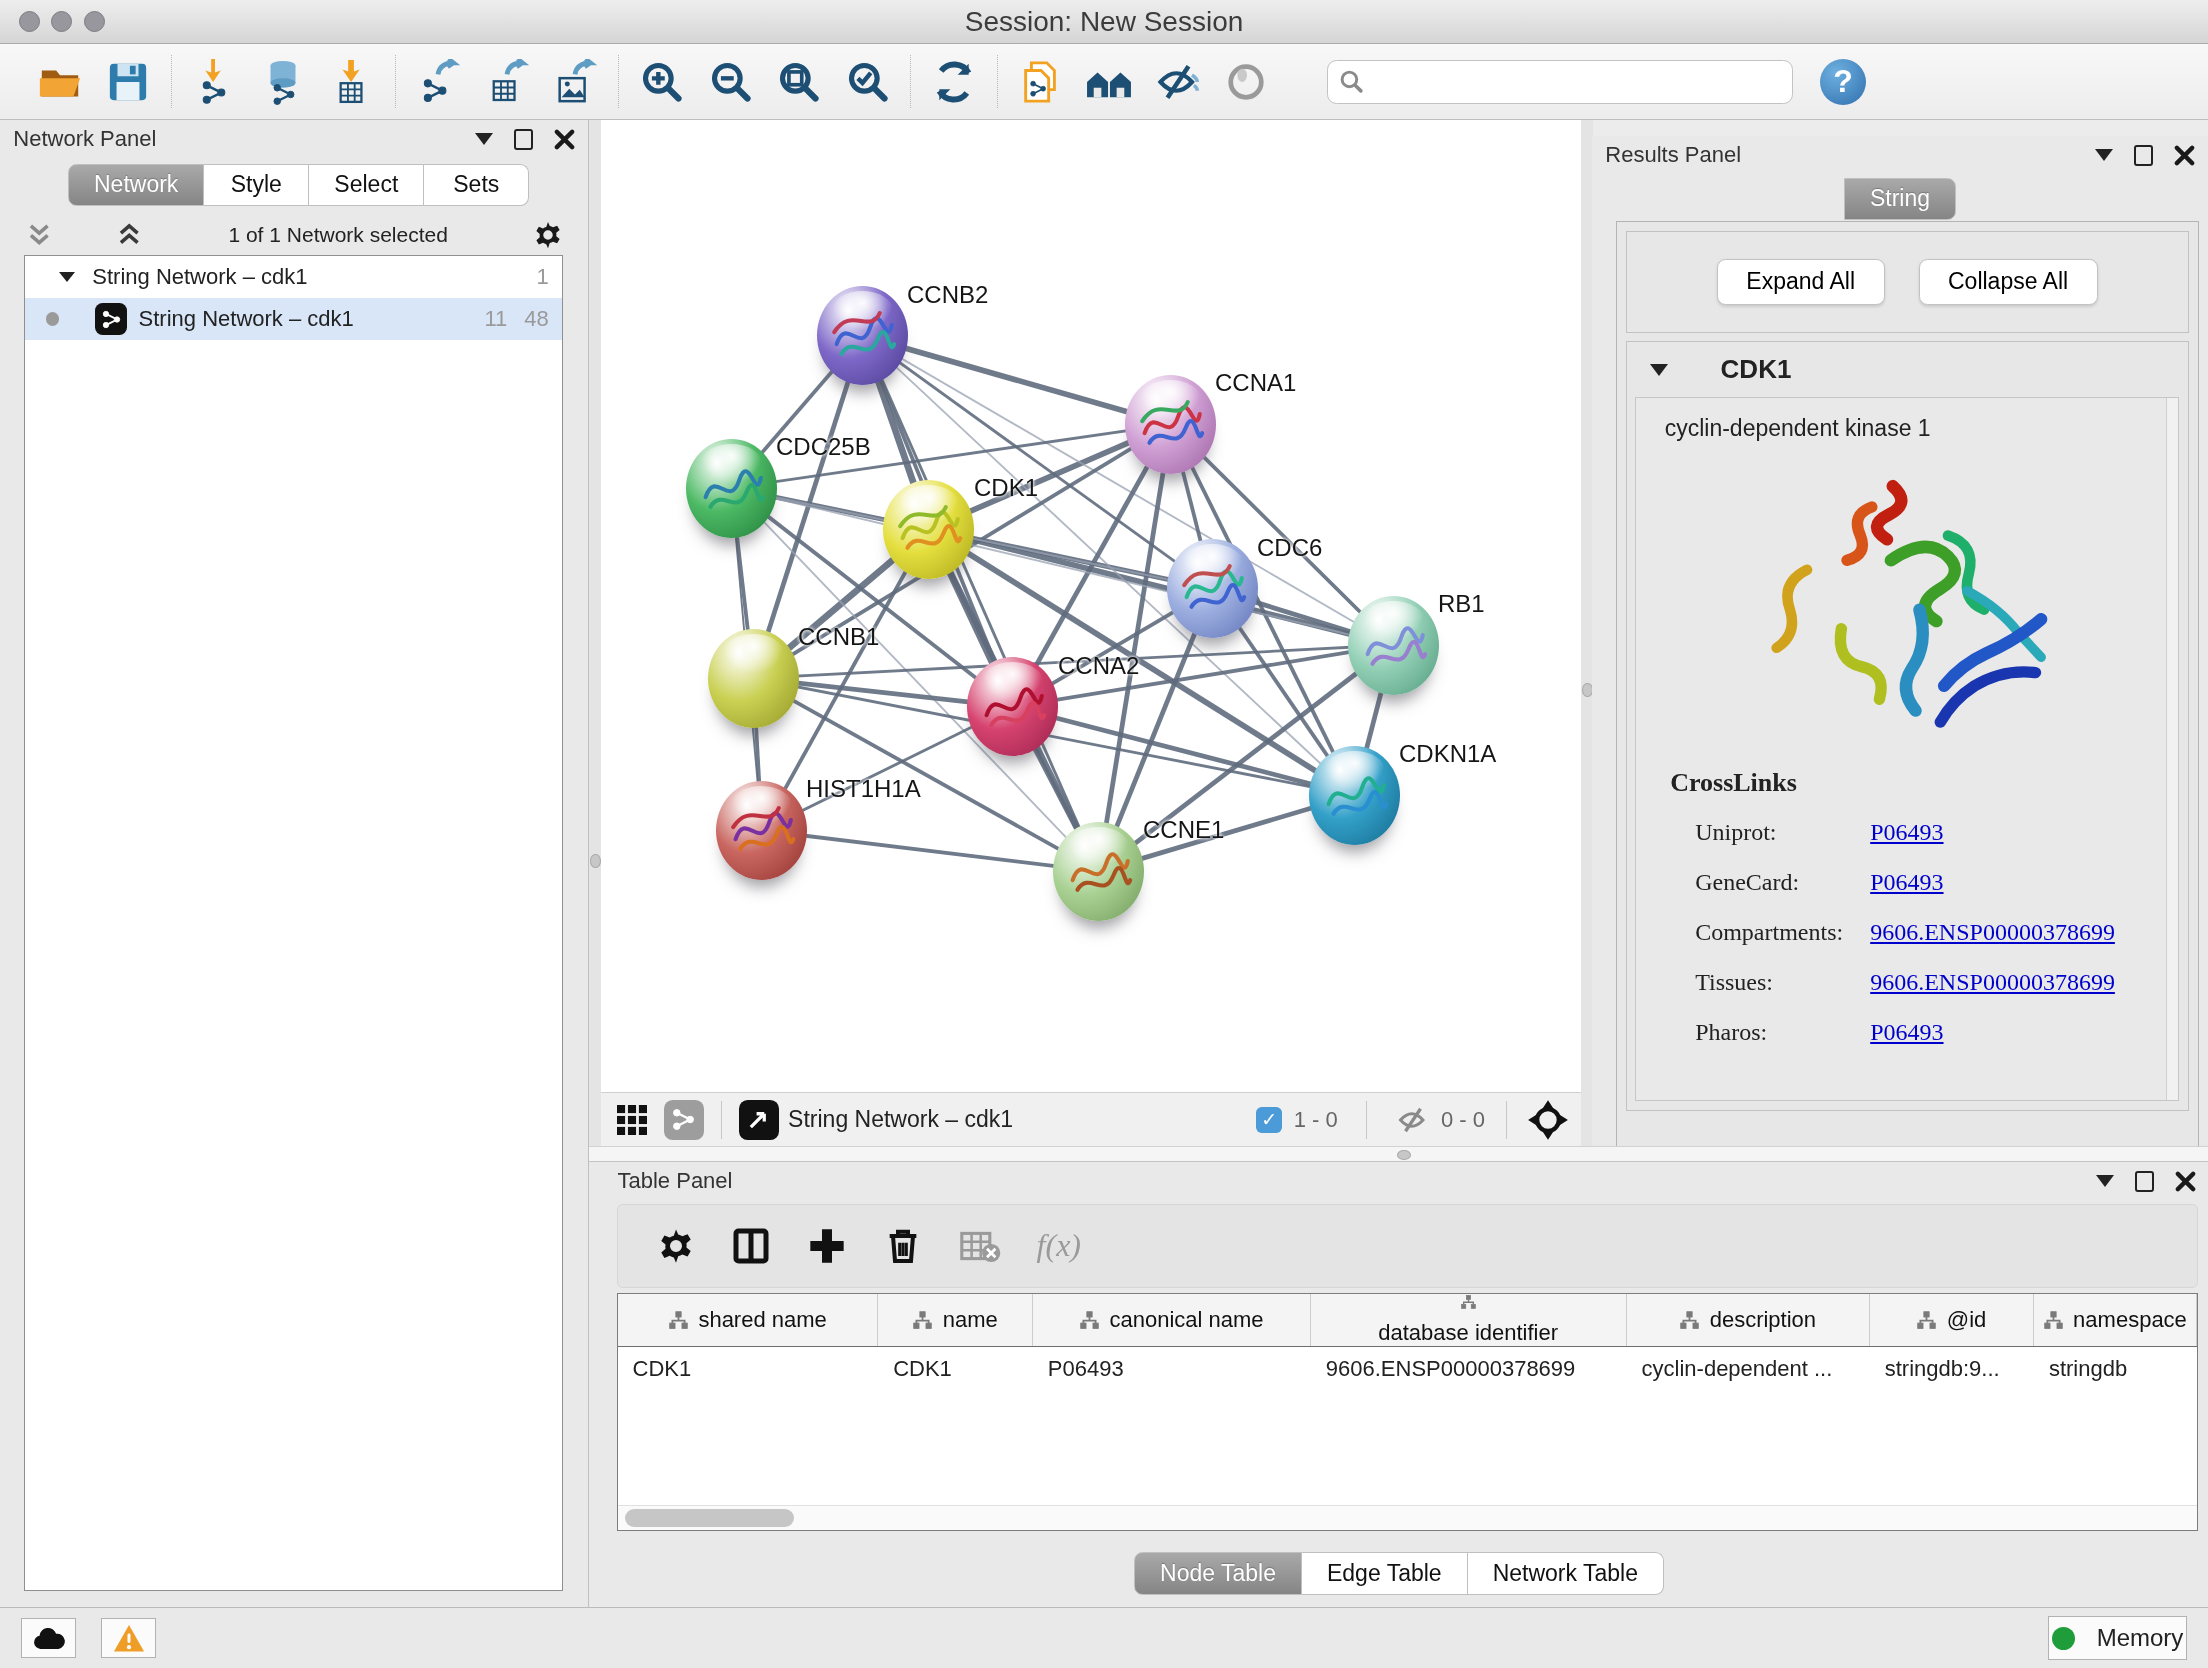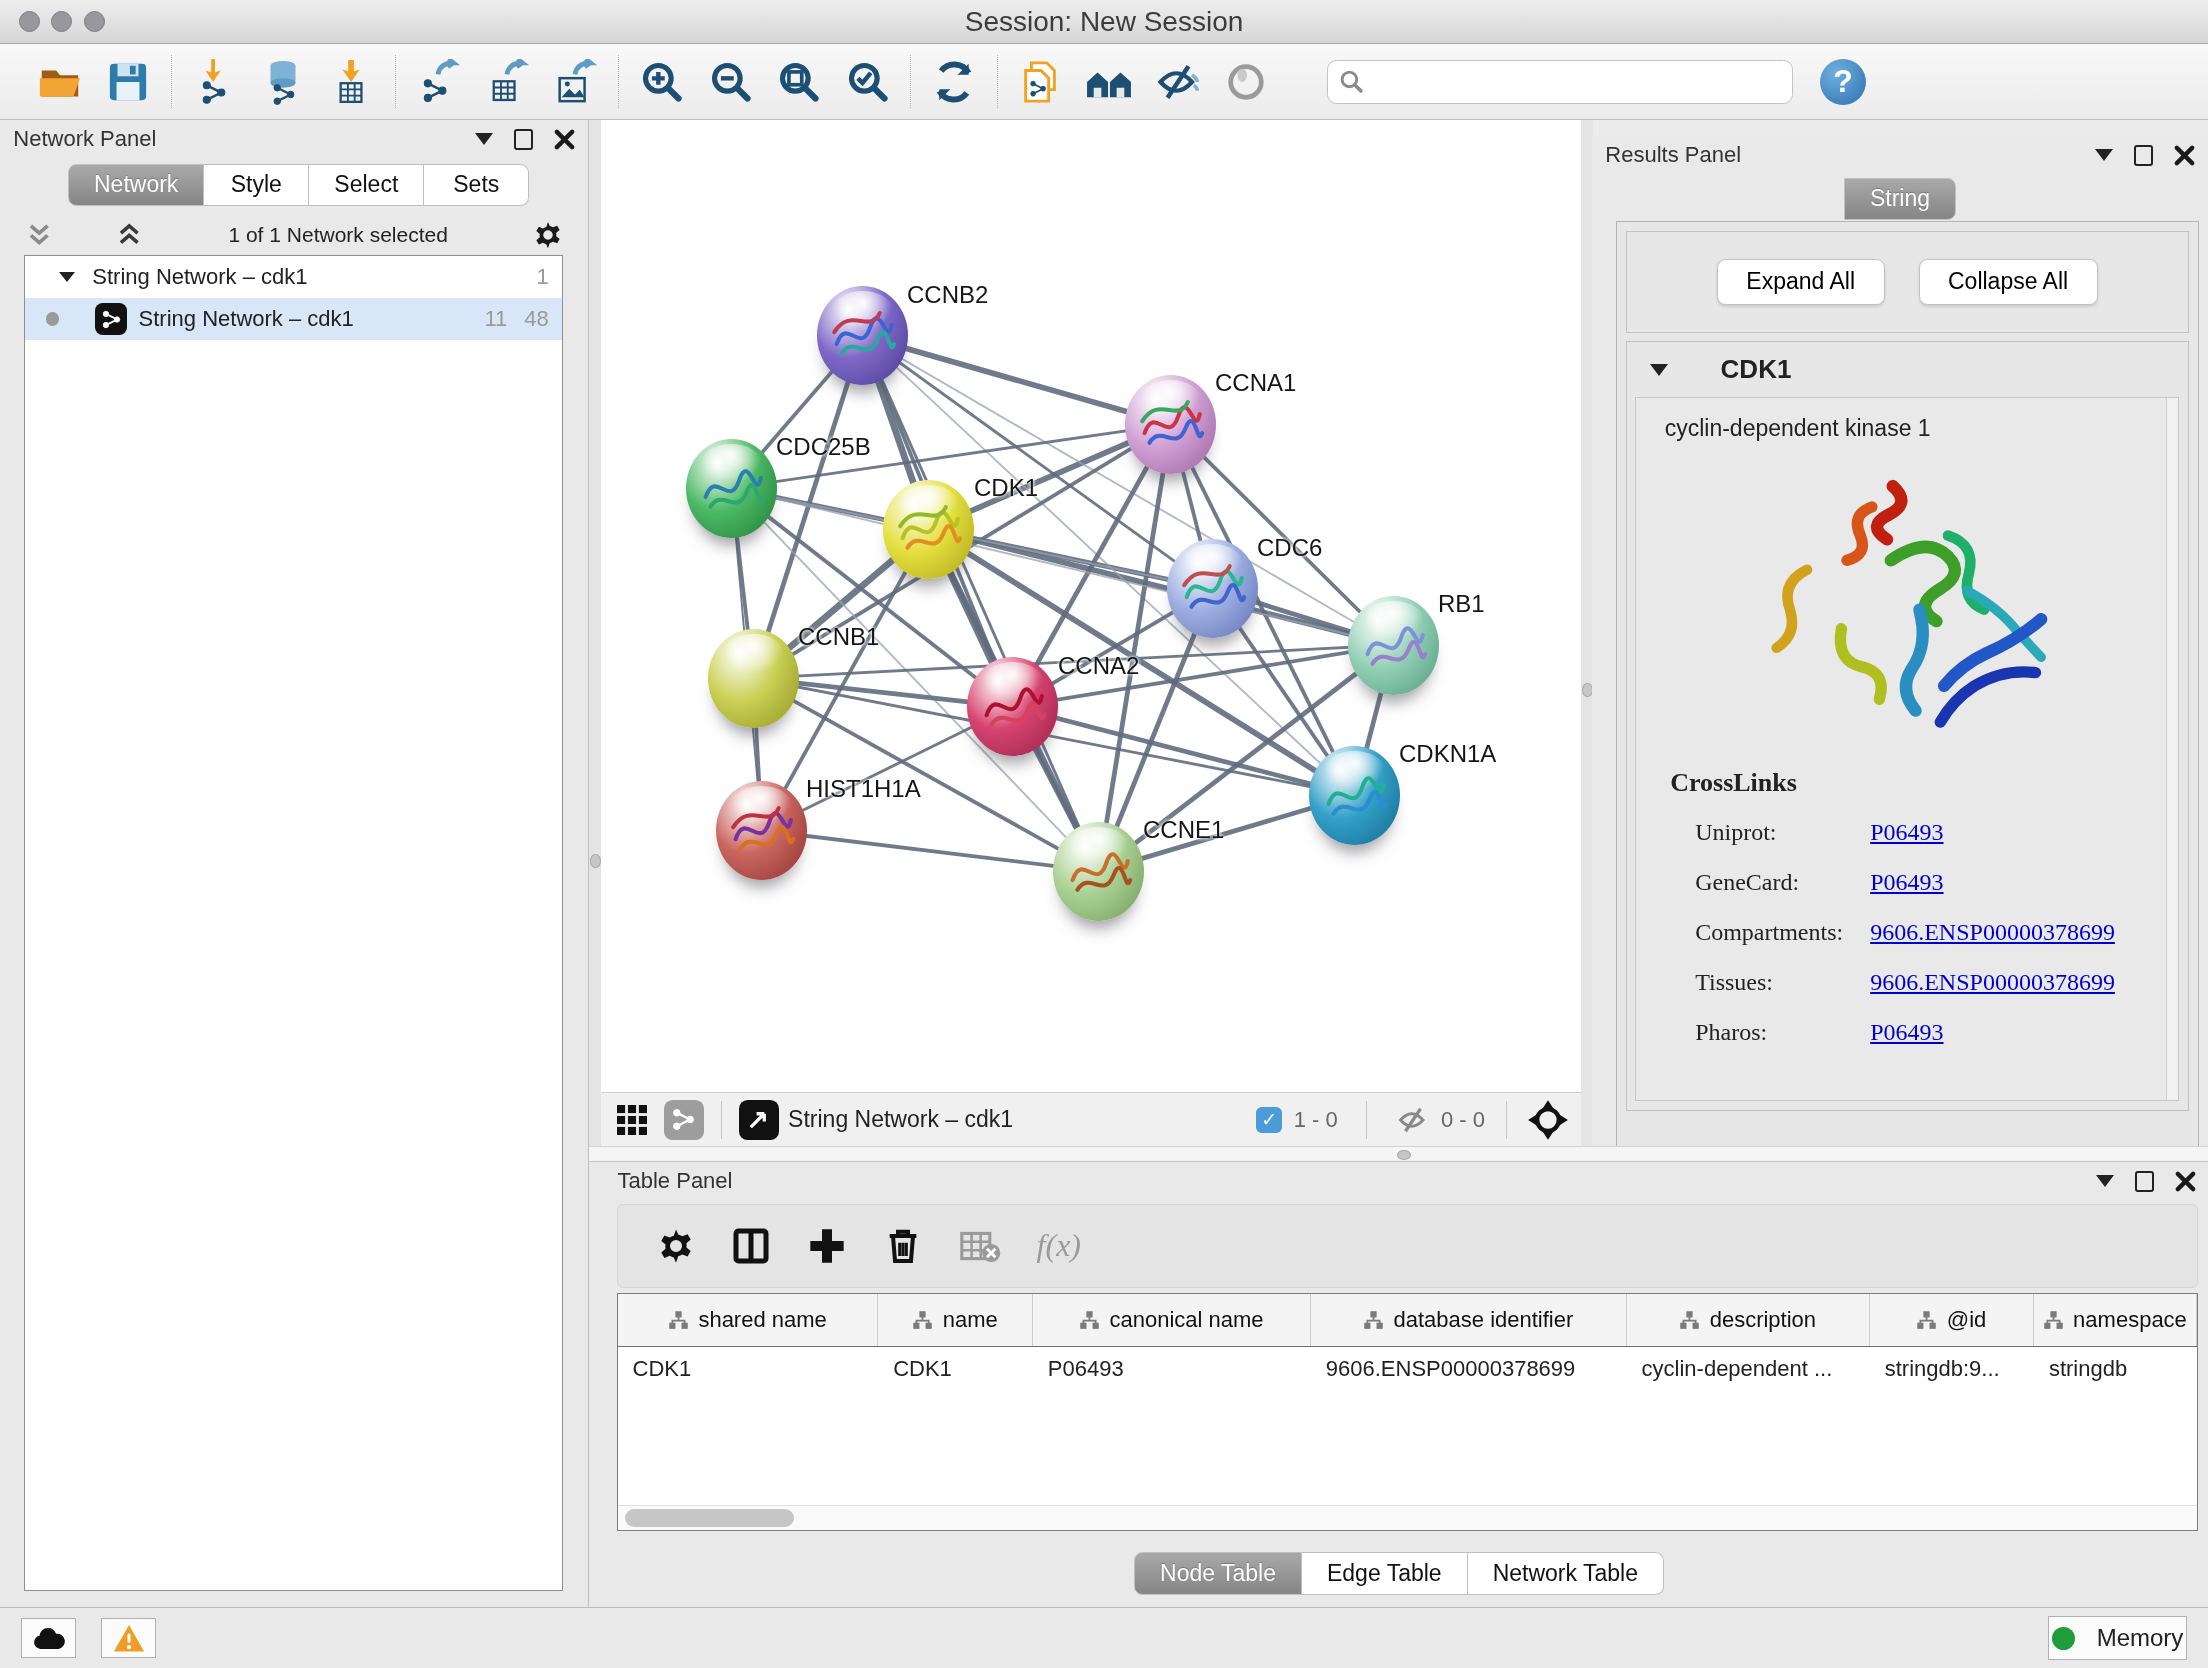--- a/index.html
+++ b/index.html
@@ -752,21 +752,21 @@
             <span>name</span>
           </div>
           <div class="th" style="width: 17.6%;">
             <svg width="21" height="21" viewBox="0 0 24 24">
               <g fill="#7a7a7a" stroke="#7a7a7a">
                 <use href="#sym-fork"></use>
               </g>
             </svg>
             <span>canonical name</span>
           </div>
-          <div class="th" style="width: 20%;">
+          <div class="th" style="width: 20%; flex-direction: column;">
             <svg width="21" height="21" viewBox="0 0 24 24">
               <g fill="#7a7a7a" stroke="#7a7a7a">
                 <use href="#sym-fork"></use>
               </g>
             </svg>
             <span>database identifier</span>
           </div>
           <div class="th" style="width: 15.4%;">
             <svg width="21" height="21" viewBox="0 0 24 24">
               <g fill="#7a7a7a" stroke="#7a7a7a">

